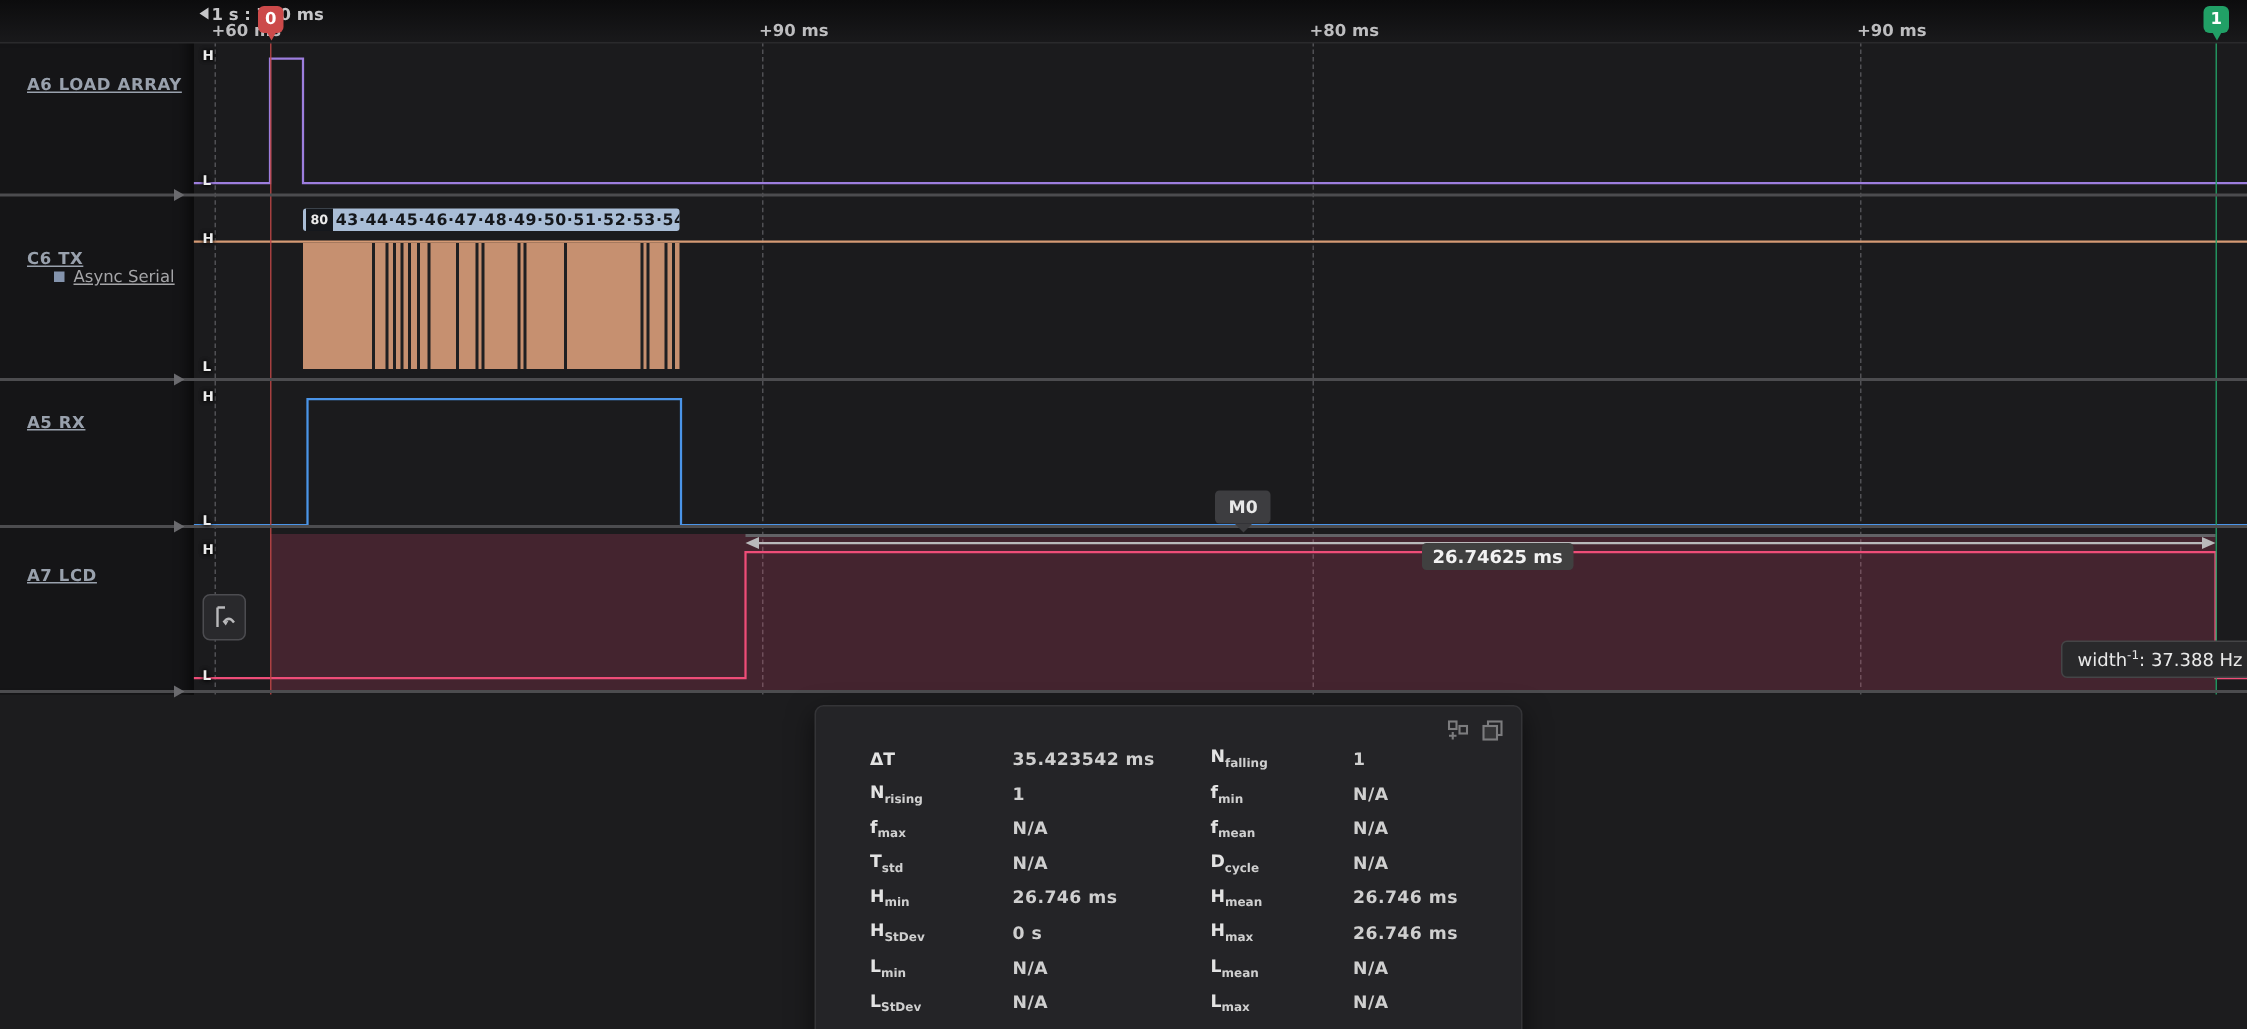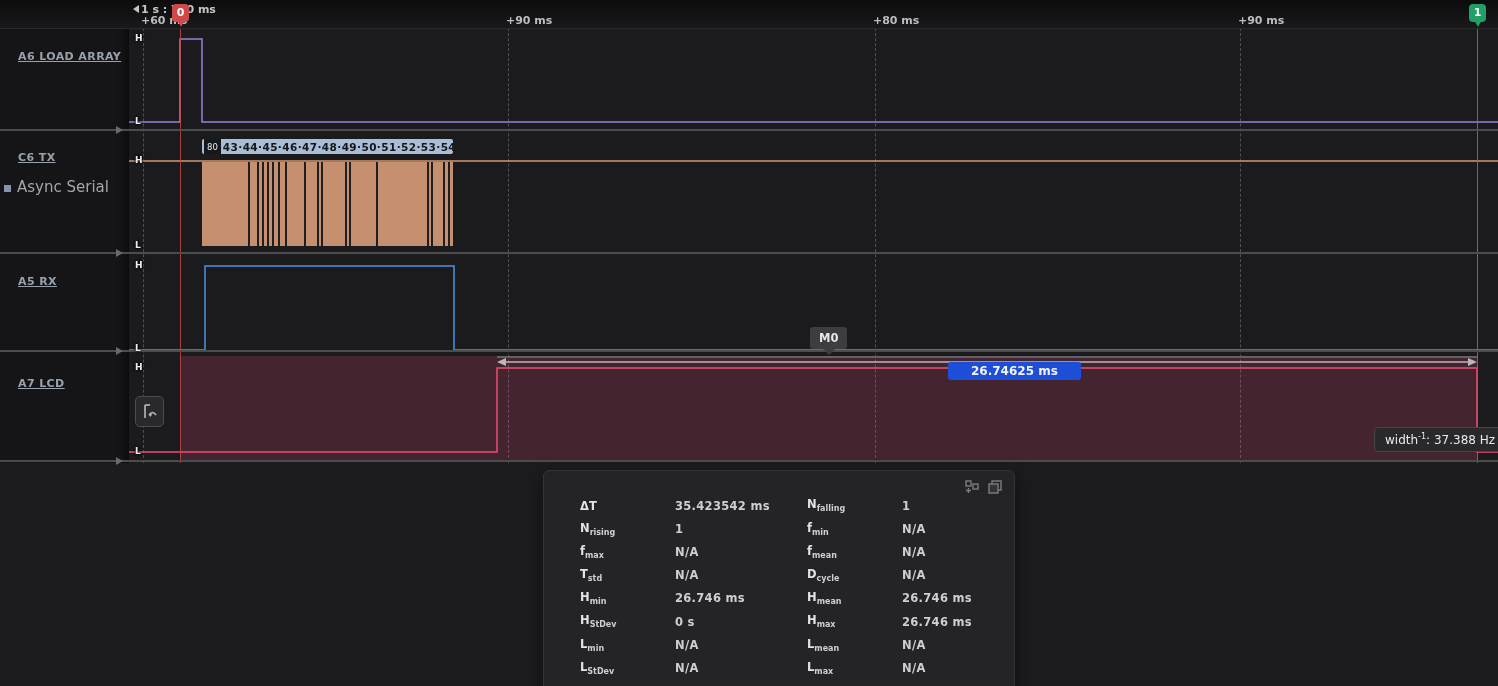--- a/index.html
+++ b/index.html
@@ -16,48 +16,48 @@
     border-bottom:4px solid transparent;border-right:6px solid #c6c6c8;margin-right:2px;}
   .tick-label{position:absolute;top:14px;color:#bdbdbf;font-size:11px;font-weight:bold;white-space:nowrap;}
   
   .wave-area{position:absolute;left:0;top:28px;width:1498px;height:435px;background:#1b1b1d;}
   .label-panel{position:absolute;left:0;top:28px;width:129px;height:435px;background:#151517;
     box-shadow:inset -10px 0 10px -8px rgba(0,0,0,.7);z-index:3;}
   .row-sep{position:absolute;left:0;width:1498px;height:2px;background:#4c4c4f;z-index:4;}
   .row-sep .handle{position:absolute;left:116px;top:-3px;width:0;height:0;
     border-top:4px solid transparent;border-bottom:4px solid transparent;border-left:7px solid #6a6a6e;}
   .ch-name{position:absolute;left:18px;color:#99a1ad;font-size:11px;font-weight:bold;letter-spacing:.4px;z-index:5;white-space:nowrap;text-decoration:underline;}
-  .analyzer{position:absolute;left:4px;color:#a5a5a8;font-size:15px;z-index:5;white-space:nowrap;}
+  .analyzer{position:absolute;left:36px;color:#a5a5a8;font-size:11px;z-index:5;white-space:nowrap;text-decoration:underline;}
   .analyzer .sq{display:inline-block;width:7px;height:7px;background:#8494ad;margin-right:6px;}
   .hl{position:absolute;left:135px;color:#ececec;font-size:9px;font-weight:bold;z-index:5;
     text-shadow:0 0 3px #000,0 0 3px #000;}
   .gridline{position:absolute;top:28px;height:435px;width:0;border-left:1px dashed #505054;z-index:1;}
   
   .marker-line{position:absolute;top:28px;height:435px;width:1px;z-index:2;}
   .marker-pin{position:absolute;top:4px;width:17px;height:18px;border-radius:4px;z-index:7;
     color:#fff;font-size:11px;font-weight:bold;text-align:center;line-height:18px;}
   .marker-pin:after{content:"";position:absolute;left:4.5px;top:16px;width:0;height:0;
     border-left:4px solid transparent;border-right:4px solid transparent;}
   .pin-red{background:#cc4a4a;}   .pin-red:after{border-top:7px solid #cc4a4a;}
   .pin-green{background:#21a066;} .pin-green:after{border-top:7px solid #21a066;}
   
   .decode-strip{position:absolute;left:202px;top:139px;width:251px;height:15px;background:#a9bdd6;
     border-radius:2px;z-index:5;display:flex;align-items:center;overflow:hidden;}
-  .decode-badge{background:#15181d;color:#eaeaea;font-size:8.5px;font-weight:normal;border-radius:2px;
+  .decode-badge{background:#15181d;color:#eaeaea;font-size:8.5px;font-weight:bold;border-radius:2px;
     padding:15px 3px;margin:0 2px 0 2px;line-height:10px;}
   .decode-bytes{color:#14161a;font-size:10.5px;font-weight:600;letter-spacing:.4px;white-space:nowrap;}
   
   svg.waves{position:absolute;left:0;top:0;z-index:2;pointer-events:none;}
   
   .m0-tip{position:absolute;left:810px;top:327px;background:#3d3d40;color:#e8e8e8;font-size:11.5px;
     font-weight:bold;padding:4px 9px;border-radius:3px;z-index:6;}
   .m0-tip:after{content:"";position:absolute;left:13px;bottom:-6px;width:0;height:0;
     border-left:6px solid transparent;border-right:6px solid transparent;border-top:6px solid #3d3d40;}
-  .ruler-label{position:absolute;left:948px;top:362px;background:#1d4ed8;color:#f2f2f2;font-size:12px;
-    font-weight:bold;padding:2px 23px;border-radius:3px;z-index:6;white-space:nowrap;}
+  .ruler-label{position:absolute;left:948px;top:362px;background:#404040;color:#f2f2f2;font-size:12px;
+    font-weight:bold;padding:2px 7px;border-radius:3px;z-index:6;white-space:nowrap;}
   .width-tip{position:absolute;left:1374px;top:427px;background:#29292b;border:1px solid #454547;
     color:#e9e9e9;font-size:12px;padding:4px 10px;border-radius:4px;z-index:8;white-space:nowrap;}
   .width-tip sup{font-size:8px;}
   .edge-btn{position:absolute;left:135px;top:396px;width:27px;height:29px;background:#29292c;
     border:1px solid #4c4c50;border-radius:5px;z-index:5;display:flex;align-items:center;justify-content:center;}
   
   .meas-panel{position:absolute;left:543px;top:470px;width:470px;height:232px;background:#242427;
     border:1px solid #343437;border-radius:6px;box-shadow:0 6px 18px rgba(0,0,0,.55);z-index:9;}
   .panel-icons{position:absolute;right:12px;top:9px;display:flex;gap:9px;}
   .panel-icons .ic{width:14px;height:14px;opacity:.75;cursor:pointer;}
@@ -87,21 +87,21 @@
   </div>
 <div class="row-sep" style="top:350px">
     <span class="handle"></span>
   </div>
 <div class="row-sep" style="top:460px">
     <span class="handle"></span>
   </div>
 
 <div class="label-panel"></div>
 <div class="ch-name" style="top:50px">A6 LOAD ARRAY</div>
-<div class="ch-name" style="top:151px">C6 TX</div>
+<div class="ch-name" style="top:166px">C6 TX</div>
 <div class="analyzer" style="top:178px"><span class="sq"></span><span>Async Serial</span></div>
 <div class="ch-name" style="top:275px">A5 RX</div>
 <div class="ch-name" style="top:377px">A7 LCD</div>
 
 <div class="hl" style="top:33px">H</div>
 <div class="hl" style="top:116px">L</div>
 <div class="hl" style="top:155px">H</div>
 <div class="hl" style="top:240px">L</div>
 <div class="hl" style="top:260px">H</div>
 <div class="hl" style="top:343px">L</div>

